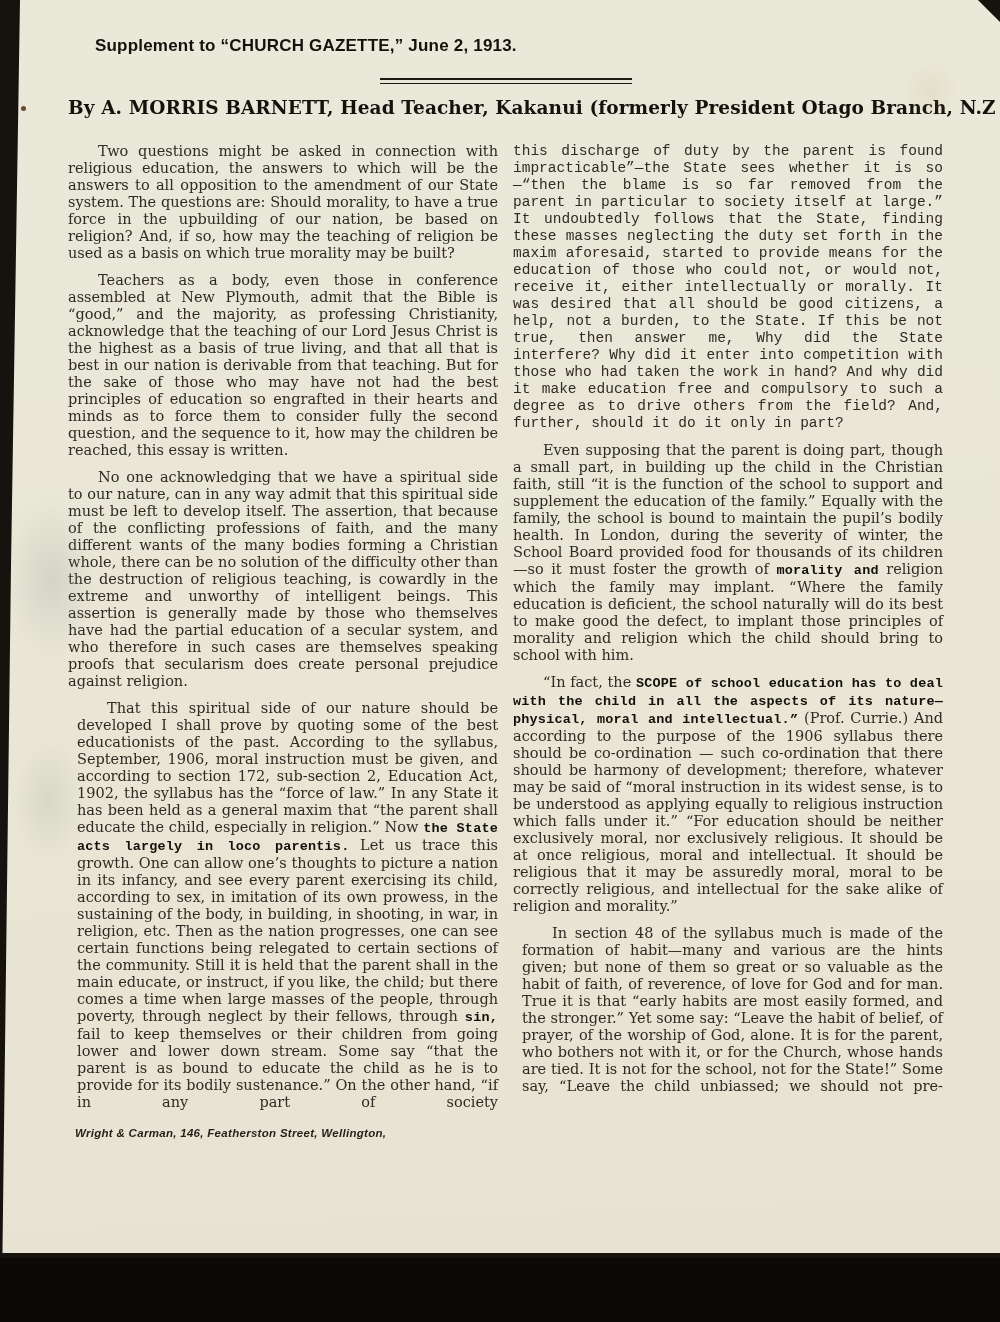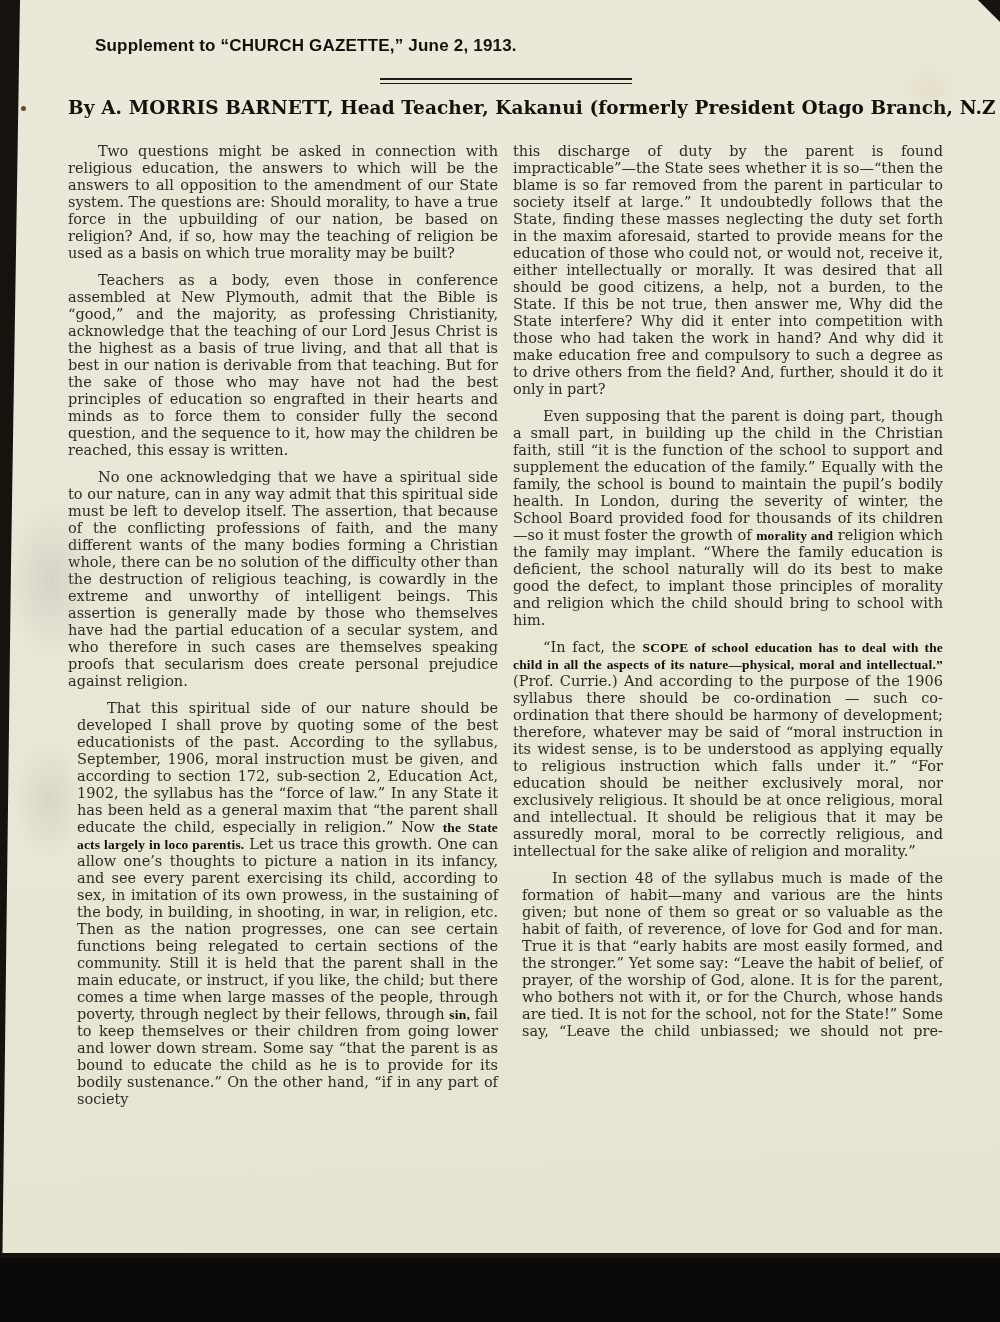--- a/index.html
+++ b/index.html
@@ -83,24 +83,24 @@
   
   .columns { display: flex; gap: 15px; margin-top: 25px; }
   .col { flex: 1 1 0; }
   .col p {
     margin: 0 0 10px;
     font-size: 14.5px; line-height: 17px;
     text-align: justify; text-indent: 30px;
     color: var(--ink, #2f2b24);
   }
   .col p:last-child { margin-bottom: 0; margin-left: 9px; }
-  .col p.noindent { text-indent: 0; }
+  .col p.noindent { text-indent: 0; font-family: Liberation Mono, monospace; }
   .col p.runs-on { text-align-last: justify; }
   .col p b {
-    font-family: Liberation Serif, serif;
+    font-family: Liberation Mono, monospace;
     font-weight: bold; font-size: 0.93em; letter-spacing: 0.2px;
     color: #14110c;
   }
 
   .imprint {
     margin: 16px 0 0 7px;
     font-family: "Liberation Sans", sans-serif;
     font-style: italic; font-weight: bold;
     font-size: 11.5px; letter-spacing: 0.3px;
     color: #241f18;
@@ -128,20 +128,21 @@
         <p class="runs-on"><span>That this spiritual side of our nature should be developed I shall prove by quoting some of the best educationists of the past.  According to the syllabus, September, 1906, moral instruction must be given, and according to section 172, sub-section 2, Education Act, 1902, the syllabus has the “force of law.”  In any State it has been held as a general maxim that “the parent shall educate the child, especially in religion.”  Now </span><b>the State acts largely in loco parentis.</b><span>  Let us trace this growth.  One can allow one’s thoughts to picture a nation in its infancy, and see every parent exercising its child, according to sex, in imitation of its own prowess, in the sustaining of the body, in building, in shooting, in war, in religion, etc. Then as the nation progresses, one can see certain functions being relegated to certain sections of the community. Still it is held that the parent shall in the main educate, or instruct, if you like, the child; but there comes a time when large masses of the people, through poverty, through neglect by their fellows, through </span><b>sin,</b><span> fail to keep themselves or their children from going lower and lower down stream.  Some say “that the parent is as bound to educate the child as he is to provide for its bodily sustenance.”  On the other hand, “if in any part of society</span></p>
       </div>
       <div class="col">
         <p class="noindent"><span>this discharge of duty by the parent is found impracticable”—the State sees whether it is so—“then the blame is so far removed from the parent in particular to society itself at large.”  It undoubtedly follows that the State, finding these masses neglecting the duty set forth in the maxim aforesaid, started to provide means for the education of those who could not, or would not, receive it, either intellectually or morally.  It was desired that all should be good citizens, a help, not a burden, to the State.  If this be not true, then answer me, Why did the State interfere?  Why did it enter into competition with those who had taken the work in hand? And why did it make education free and compulsory to such a degree as to drive others from the field?  And, further, should it do it only in part?</span></p>
         <p><span>Even supposing that the parent is doing part, though a small part, in building up the child in the Christian faith, still “it is the function of the school to support and supplement the education of the family.”  Equally with the family, the school is bound to maintain the pupil’s bodily health.  In London, during the severity of winter, the School Board provided food for thousands of its children—so it must foster the growth of </span><b>morality and</b><span> religion which the family may implant.  “Where the family education is deficient, the school naturally will do its best to make good the defect, to implant those principles of morality and religion which the child should bring to school with him.</span></p>
         <p><span>“In fact, the </span><b>SCOPE of school education has to deal with the child in all the aspects of its nature—physical, moral and intellectual.”</b><span> (Prof. Currie.)  And according to the purpose of the 1906 syllabus there should be co-ordination — such co-ordination that there should be harmony of development; therefore, whatever may be said of “moral instruction in its widest sense, is to be understood as applying equally to religious instruction which falls under it.” “For education should be neither exclusively moral, nor exclusively religious.  It should be at once religious, moral and intellectual.  It should be religious that it may be assuredly moral, moral to be correctly religious, and intellectual for the sake alike of religion and morality.”</span></p>
         <p class="runs-on"><span>In section 48 of the syllabus much is made of the formation of habit—many and various are the hints given; but none of them so great or so valuable as the habit of faith, of reverence, of love for God and for man.  True it is that “early habits are most easily formed, and the stronger.”  Yet some say: “Leave the habit of belief, of prayer, of the worship of God, alone.  It is for the parent, who bothers not with it, or for the Church, whose hands are tied.  It is not for the school, not for the State!” Some say, “Leave the child unbiassed; we should not pre-</span></p>
       </div>
     </div>
 
+    <div class="imprint">Wright &amp; Carman, 146, Featherston Street, Wellington,</div>
 
     <div class="stain stain-1"></div>
     <div class="stain stain-2"></div>
     <div class="stain stain-3"></div>
   </div>
 
   <div class="edge-left"></div>
   <div class="edge-bottom"></div>
   <div class="corner-tr"></div>
   <div class="speck"></div>

